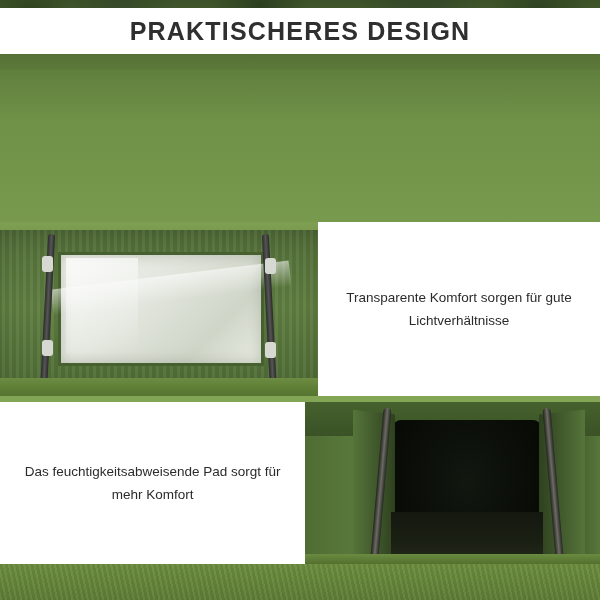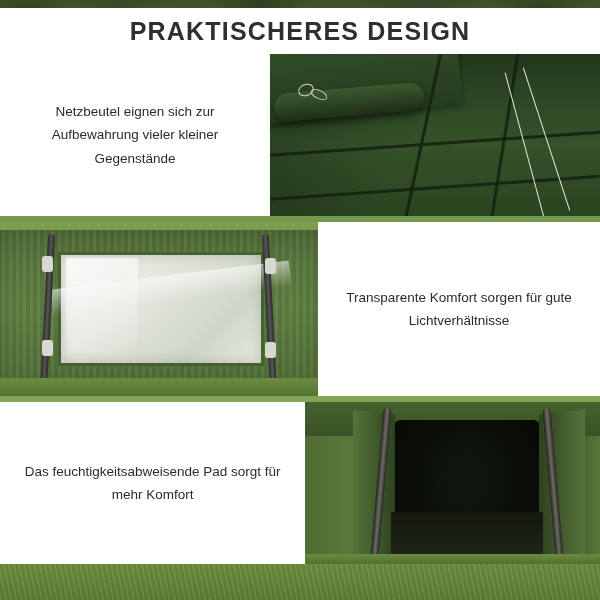--- a/index.html
+++ b/index.html
@@ -301,37 +301,20 @@
 <div class="poster">
 
   <div class="bg"></div>
   <div class="bg-trees"></div>
   <div class="bg-grass-bottom"></div>
 
   <div class="title-band">
     <div class="title">PRAKTISCHERES DESIGN</div>
   </div>
 
-  <div class="row row1">
-    <div class="panel-text">
-      <p>Netzbeutel eignen sich zur Aufbewahrung vieler kleiner Gegenstände</p>
-    </div>
-    <div class="panel-img img1">
-      <div class="fabric-panelA"></div>
-      <div class="roll"></div>
-      <div class="seam s1"></div>
-      <div class="seam s2"></div>
-      <div class="seam s3"></div>
-      <div class="seam s4"></div>
-      <div class="cord c1"></div>
-      <div class="cord c2"></div>
-      <div class="knot"></div>
-      <div class="knot2"></div>
-    </div>
-  </div>
 
   <div class="row row2">
     <div class="panel-img img2">
       <div class="tentbody">
         <div class="tent-tex"></div>
       </div>
       <div class="window"></div>
       <div class="winpanel"></div>
       <div class="pole p1"></div>
       <div class="pole p2"></div>

